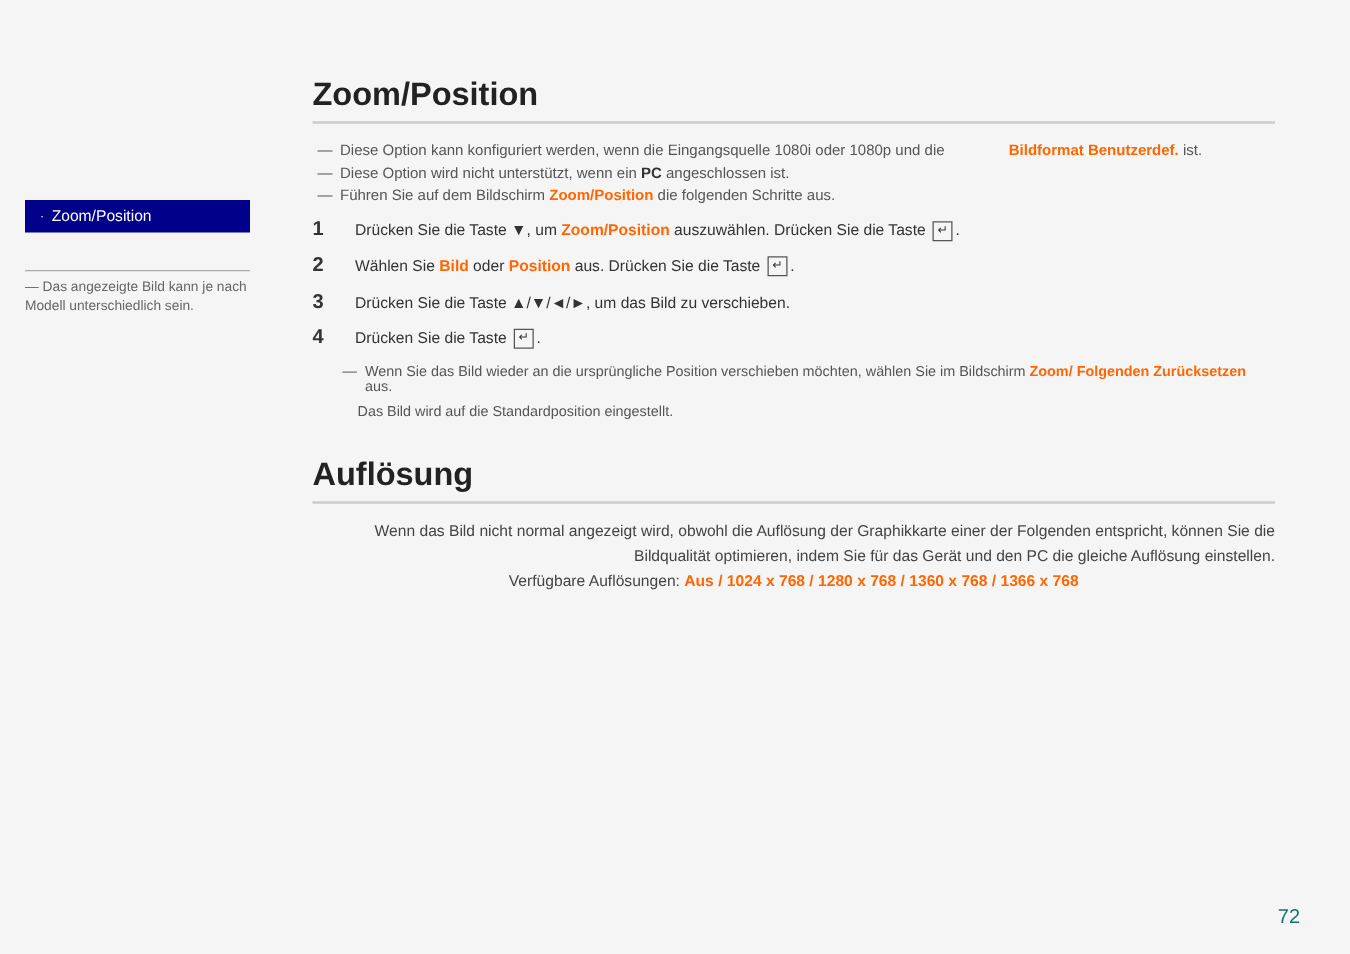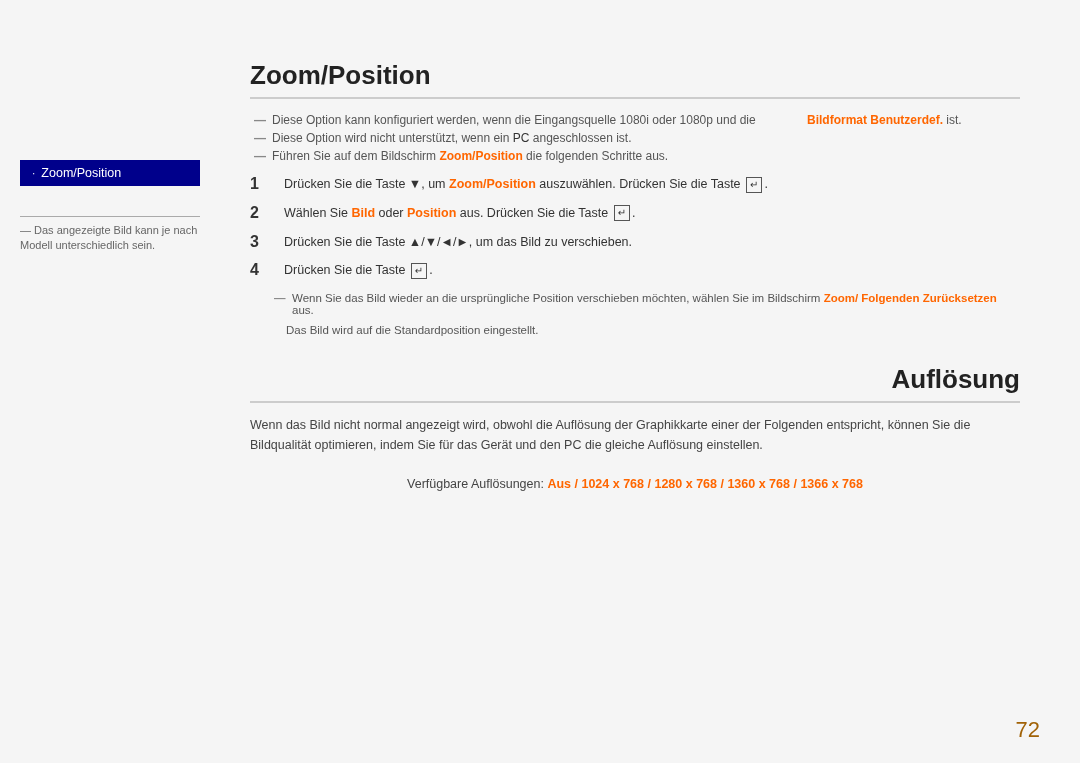--- a/index.html
+++ b/index.html
@@ -143,44 +143,44 @@
       margin-bottom: 4px;
     }
     .section2-title {
       font-size: 26px;
       font-weight: bold;
       color: #222;
       margin-top: 28px;
       margin-bottom: 12px;
       border-bottom: 2px solid #ccc;
       padding-bottom: 6px;
-      text-align: right;
     }
     .section2-text {
       font-size: 12.5px;
       color: #444;
       line-height: 1.6;
-      margin-bottom: 22px;
+      margin-bottom: 3px;
+      text-align: right;
     }
     .resolutions {
       font-size: 12.5px;
       color: #444;
       margin-bottom: 4px;
       text-align: center;
     }
     .resolutions b {
       font-weight: bold;
       color: #ff6600;
     }
     .page-number {
       position: absolute;
       bottom: 20px;
       right: 40px;
-      font-size: 22px;
-      color: #a16207;
+      font-size: 16px;
+      color: #0f766e;
       font-weight: 300;
     }
   </style>
 </head>
 <body>
 
 <div class="page-container">
 
   <div class="sidebar">
     <div class="sidebar-item-active">
@@ -198,21 +198,21 @@
 
       <div class="note-line">
         <span class="dash">―</span>
         <span>
           <span>Diese Option kann konfiguriert werden, wenn die Eingangsquelle 1080i oder 1080p und die </span><b style="color:#ff6600; font-weight:bold;padding-left:48px;">Bildformat Benutzerdef.</b><span> ist.</span>
         </span>
       </div>
       <div class="note-line">
         <span class="dash">―</span>
         <span>
-          <span>Diese Option wird nicht unterstützt, wenn ein </span><b style="font-weight:normal; color:#333;">PC</b><span> angeschlossen ist.</span>
+          <span>Diese Option wird nicht unterstützt, wenn ein </span><b style="font-weight:bold; color:#333;">PC</b><span> angeschlossen ist.</span>
         </span>
       </div>
       <div class="note-line">
         <span class="dash">―</span>
         <span>
           <span>Führen Sie auf dem Bildschirm </span><b style="color:#ff6600; font-weight:bold;">Zoom/Position</b><span> die folgenden Schritte aus.</span>
         </span>
       </div>
 
       <div class="step-list">

